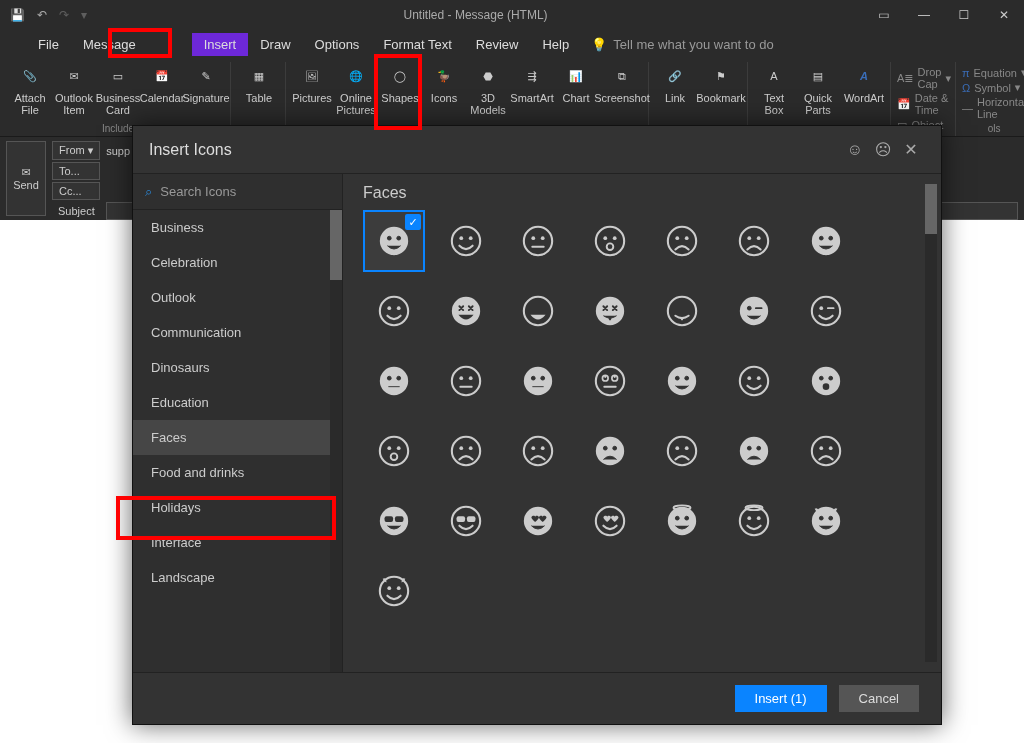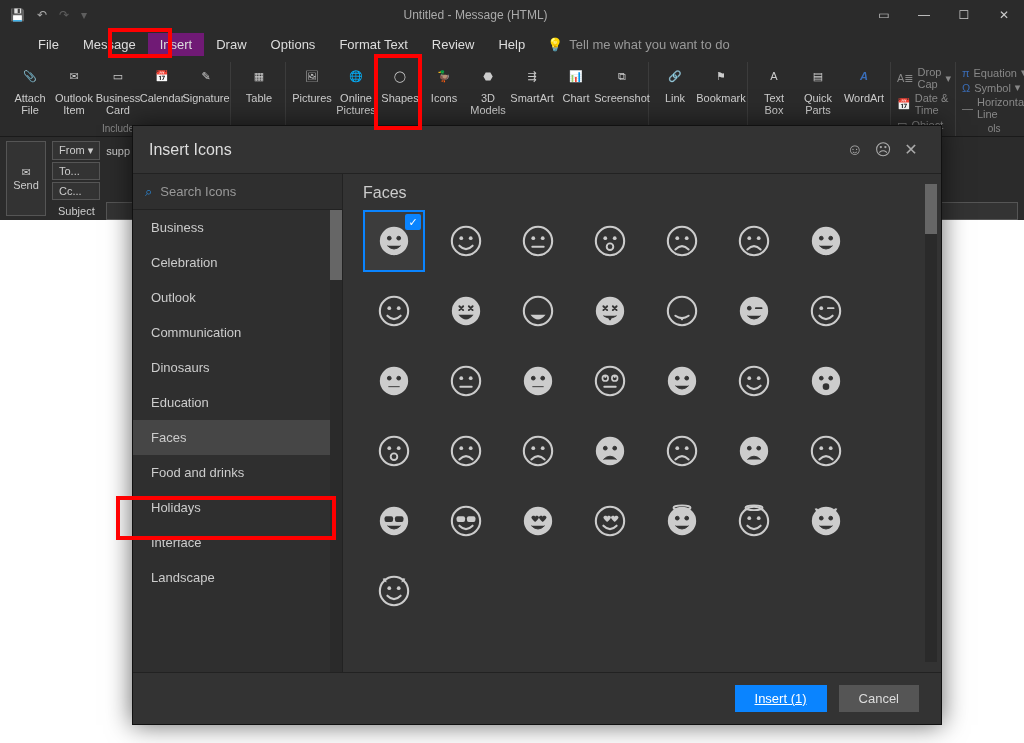--- a/index.html
+++ b/index.html
@@ -9,21 +9,21 @@
 .titlebar { height: 30px; background: #2b2b2b; display: flex; align-items: center; color: #ccc; font-size: 12px; }
 .titlebar .qat { display: flex; gap: 12px; padding-left: 10px; align-items: center; }
 .titlebar .qat span { color: #aaa; cursor: pointer; }
 .titlebar .title { flex: 1; text-align: center; color: #aaa; }
 .titlebar .winctrls { display: flex; gap: 0; }
 .titlebar .winctrls div { width: 40px; height: 30px; display: flex; align-items: center; justify-content: center; color: #ccc; cursor: pointer; }
 
 
 .menubar { height: 28px; background: #2b2b2b; display: flex; align-items: center; padding-left: 26px; color: #ddd; font-size: 13px; }
 .menubar .mitem { padding: 4px 12px; cursor: pointer; }
-.menubar .mitem.active { background: #701a75; }
+.menubar .mitem.active { background: #6d28d9; margin-left: 44px; }
 .menubar .tellme { display: flex; align-items: center; gap: 6px; color: #999; margin-left: 10px; }
 
 
 .ribbon { height: 78px; background: #2b2b2b; display: flex; color: #ccc; font-size: 11px; padding: 4px 6px 0 6px; gap: 2px; position: relative; }
 .rgroup { display: flex; flex-direction: column; align-items: center; padding: 0 4px; border-right: 1px solid #3c3c3c; }
 .rgroup-items { display: flex; gap: 4px; }
 .ritem { display: flex; flex-direction: column; align-items: center; justify-content: flex-start; width: 44px; cursor: pointer; text-align: center; line-height: 12px; }
 .ritem.narrow { width: 40px; }
 .ritem .ricon { width: 28px; height: 28px; margin-bottom: 2px; display: flex; align-items: center; justify-content: center; }
 .ritem .rlabel { font-size: 11px; color: #ccc; }
@@ -67,21 +67,21 @@
 .icon-cell.selected .check { position:absolute; top:2px; right:2px; width:16px; height:16px; background:#0a84ff; border-radius:2px; display:flex; align-items:center; justify-content:center; color:#fff; font-size:11px; }
 .face-svg { width:34px; height:34px; }
 .face-svg.filled circle.bg { fill:#ccc; }
 .face-svg.filled .eye, .face-svg.filled .mouth { fill:#333; stroke:#333; }
 .face-svg.outline circle.bg { fill:none; stroke:#ccc; stroke-width:2.2; }
 .face-svg.outline .eye { fill:#ccc; }
 .face-svg.outline .mouth { fill:none; stroke:#ccc; stroke-width:2.2; stroke-linecap:round; }
 
 .modal-footer { height:52px; display:flex; align-items:center; justify-content:flex-end; gap:12px; padding:0 22px; border-top:1px solid #222; }
 .btn { padding:6px 20px; font-size:13px; cursor:pointer; border:none; }
-.btn.primary { background:#0a84ff; color:#fff;text-decoration:underline; }
+.btn.primary { background:#0a84ff; color:#fff; }
 .btn.secondary { background:#555; color:#ddd; }
 
 
 .hl { position:absolute; border:4px solid red; pointer-events:none; z-index:50; }
 .hl-insert { top:28px; left:108px; width:64px; height:30px; }
 .hl-icons  { top:54px; left:374px; width:48px; height:76px; }
 .hl-faces  { top:496px; left:116px; width:220px; height:44px; }
 
 svg { overflow:visible; }
 </style>

